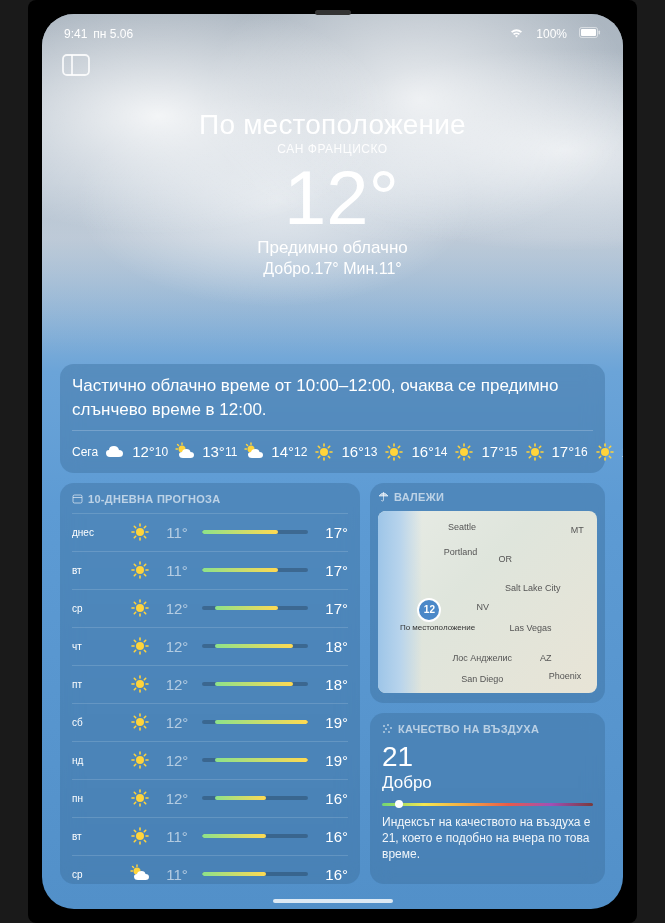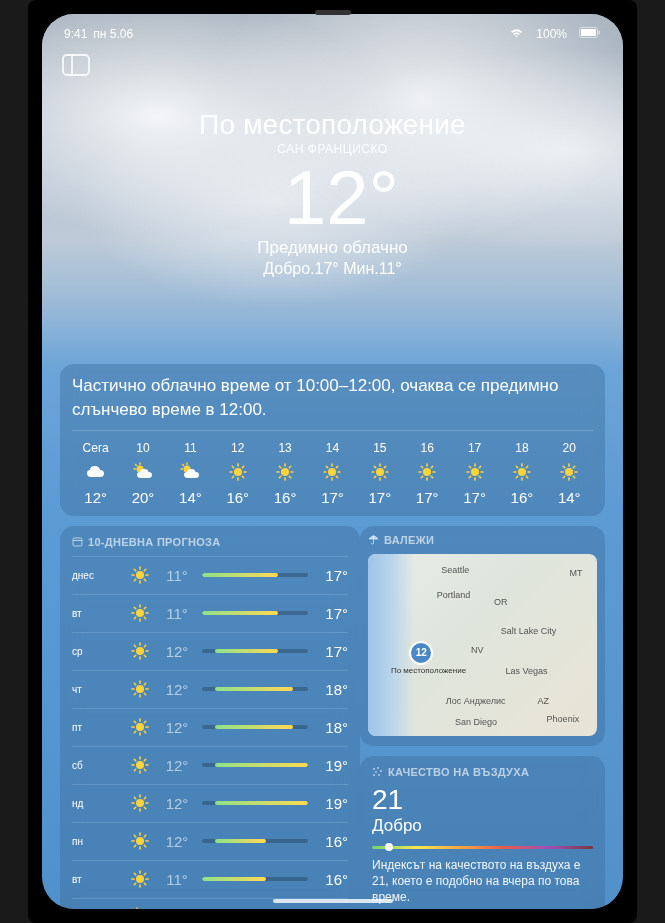--- a/index.html
+++ b/index.html
@@ -115,31 +115,31 @@
       padding-bottom: 8px;
       border-bottom: 1px solid rgba(255,255,255,0.2);
     }
     .hourly-row {
       display: flex;
       justify-content: space-between;
       padding-top: 10px;
     }
     .hour-col {
       display: flex;
-      flex-direction: column;
+      flex-direction: row;
       align-items: center;
       gap: 6px;
       flex: 1;
     }
     .hour-label { font-size: 12px; font-weight: 500; }
     .hour-icon { width: 22px; height: 22px; display:flex; align-items:center; justify-content:center; }
     .hour-temp { font-size: 15px; font-weight: 500; }
     .two-col {
       display: flex;
-      gap: 0;
+      gap: 10px;
       height: calc(100% - 132px);
     }
     .daily-card {
       flex: 0 0 300px;
       overflow: hidden;
     }
     .right-col {
       flex: 1;
       display: flex;
       flex-direction: column;
@@ -307,21 +307,21 @@
                   <svg width="22" height="20" viewBox="0 0 22 20">
                     <circle cx="8" cy="7" r="3.5" fill="#ffd43b"></circle>
                     <g stroke="#ffd43b" stroke-width="1.4" stroke-linecap="round">
                       <line x1="8" y1="1" x2="8" y2="2.5"></line>
                       <line x1="2" y1="7" x2="3.5" y2="7"></line>
                       <line x1="3.5" y1="2.5" x2="4.6" y2="3.6"></line>
                     </g>
                     <path d="M9 16 Q5 16 5 12.5 Q5 10 8 10 Q8.5 7 12.5 7 Q16 7 16.5 10 Q20 10 20 13 Q20 16 16.5 16 Z" fill="#fff"></path>
                   </svg>
                 </div>
-                <div class="hour-temp">20°</div>
+                <div class="hour-temp">13°</div>
               </div>
               <div class="hour-col">
                 <div class="hour-label">11</div>
                 <div class="hour-icon">
                   <svg width="22" height="20" viewBox="0 0 22 20">
                     <circle cx="8" cy="7" r="3.5" fill="#ffd43b"></circle>
                     <g stroke="#ffd43b" stroke-width="1.4" stroke-linecap="round">
                       <line x1="8" y1="1" x2="8" y2="2.5"></line>
                       <line x1="2" y1="7" x2="3.5" y2="7"></line>
                       <line x1="3.5" y1="2.5" x2="4.6" y2="3.6"></line>

